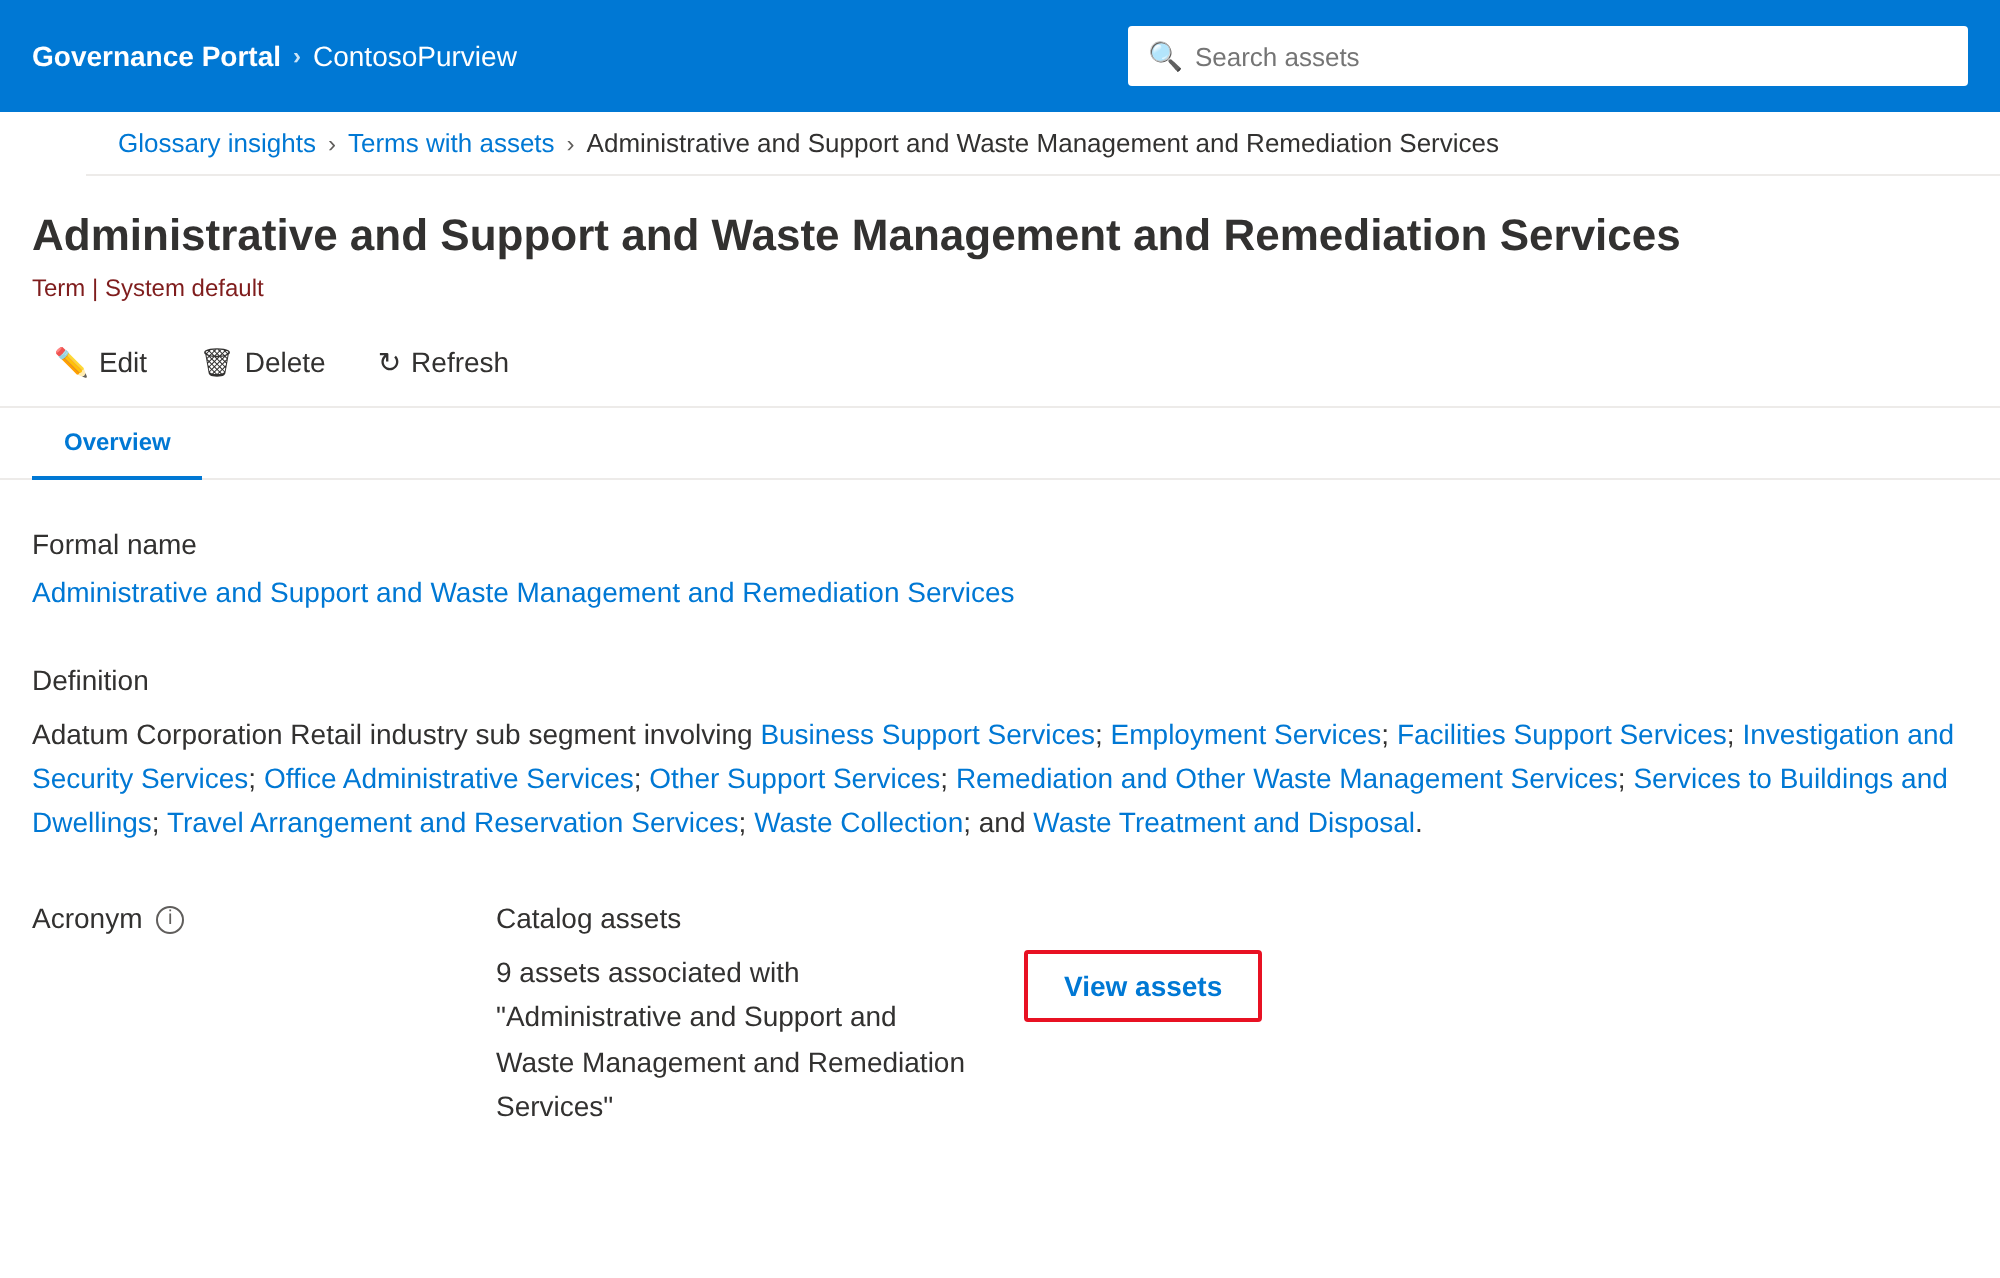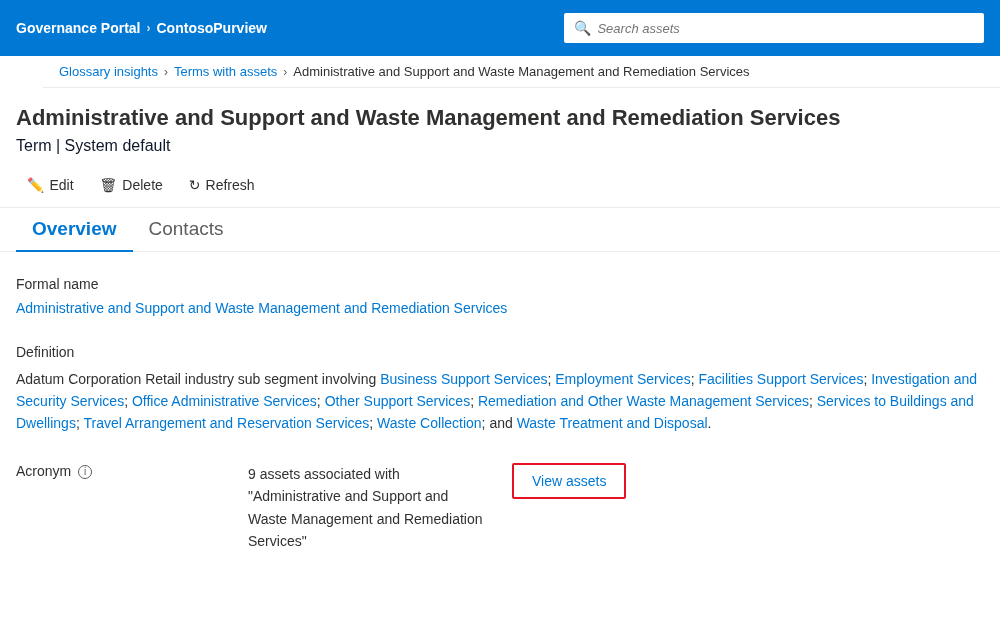--- a/index.html
+++ b/index.html
@@ -21,42 +21,41 @@
       display: flex;
       align-items: center;
       gap: 6px;
     }
     .top-nav-brand .chevron {
       font-size: 12px;
       opacity: 0.8;
     }
     .top-nav-logo {
       font-size: 14px;
-      font-weight: 700;
+      font-weight: 400;
       color: #fff;
     }
     .search-bar {
       margin-left: auto;
       display: flex;
       align-items: center;
       background: #fff;
       border-radius: 2px;
       width: 420px;
       height: 30px;
       padding: 0 10px;
       gap: 6px;
     }
     .search-bar input {
       border: none;
       outline: none;
       font-size: 13px;
       color: #605e5c;
       width: 100%;
       background: transparent;
-      font-style: italic;
     }
     .search-icon-nav {
       color: #605e5c;
       font-size: 14px;
     }
 
     
     .breadcrumb {
       padding: 8px 16px;
       display: flex;
@@ -84,22 +83,22 @@
     .page-header {
       padding: 16px 16px 8px 16px;
     }
     .page-title {
       font-size: 22px;
       font-weight: 600;
       color: #323130;
       line-height: 1.3;
     }
     .page-subtitle {
-      font-size: 16px;
-      color: #0f172a;
+      font-size: 12px;
+      color: #7f1d1d;
       margin-top: 4px;
     }
 
     
     .toolbar {
       display: flex;
       align-items: center;
       gap: 4px;
       padding: 8px 16px;
       border-bottom: 1px solid #edebe9;
@@ -124,21 +123,21 @@
     
     .tabs {
       display: flex;
       align-items: flex-end;
       padding: 0 16px;
       border-bottom: 1px solid #edebe9;
       gap: 0;
     }
     .tab {
       padding: 10px 16px;
-      font-size: 19px;
+      font-size: 12px;
       color: #605e5c;
       cursor: pointer;
       border-bottom: 2px solid transparent;
       margin-bottom: -1px;
     }
     .tab.active {
       color: #0078d4;
       border-bottom: 2px solid #0078d4;
       font-weight: 600;
     }
@@ -206,21 +205,21 @@
       max-width: 240px;
     }
     .view-assets-btn {
       border: 2px solid #e81123;
       padding: 8px 18px;
       font-size: 14px;
       color: #0078d4;
       cursor: pointer;
       background: #fff;
       border-radius: 2px;
-      font-weight: 400;
+      font-weight: 700;
       white-space: nowrap;
     }
 
     .catalog-col {
       display: flex;
       gap: 24px;
       align-items: flex-start;
     }
   </style>
 </head>
@@ -261,21 +260,20 @@
     <span>Delete</span>
   </button>
   <button class="toolbar-btn">
     <span class="btn-icon">↻</span>
     <span>Refresh</span>
   </button>
 </div>
 
 <div class="tabs">
   <div class="tab active">Overview</div>
-  <div class="tab">Contacts</div>
 </div>
 
 <div class="content">
 
   <div class="section">
     <div class="section-title">Formal name</div>
     <div class="section-value">Administrative and Support and Waste Management and Remediation Services</div>
   </div>
 
   <div class="section">
@@ -287,20 +285,21 @@
 
   <div class="two-col">
     <div class="col-section">
       <div class="section-title">
         <span>Acronym</span>
         <span class="info-icon" title="Information">i</span>
       </div>
     </div>
 
     <div class="col-section">
+      <div class="section-title">Catalog assets</div>
       <div class="catalog-col">
         <div class="catalog-assets-text">9 assets associated with "Administrative and Support and Waste Management and Remediation Services"</div>
         <button class="view-assets-btn">View assets</button>
       </div>
     </div>
   </div>
 
 </div>
 
 </body></html>

